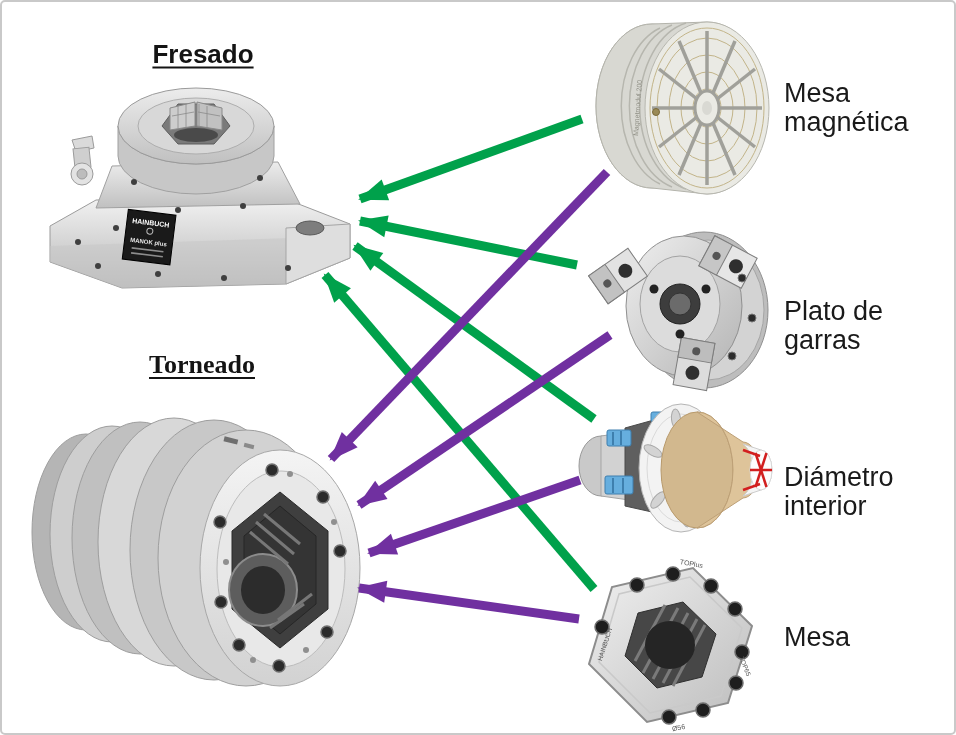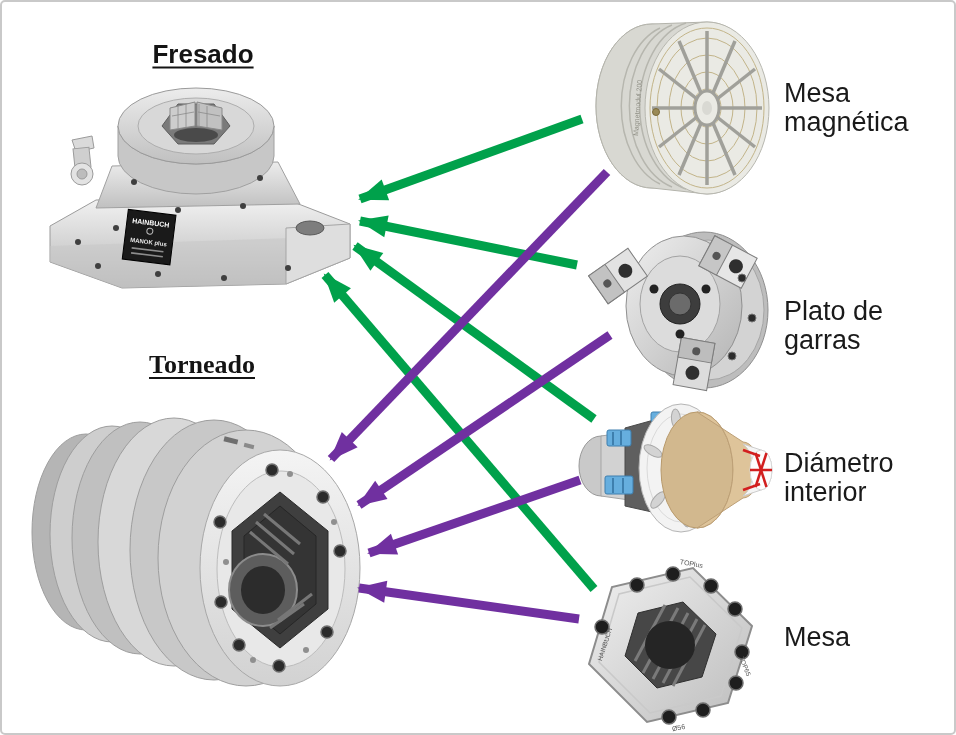--- a/index.html
+++ b/index.html
@@ -18,21 +18,21 @@
   }
   .item-label{
     position:absolute;transform:translate(-50%,-50%);
     width:136px;text-align:left;
     font-size:27px;line-height:29px;color:#1a1a1a;z-index:3;
   }
   #fresado-label{left:201px;top:52px;}
   #torneado-label{left:200px;top:363px;font-family:Liberation Serif, serif;}
   #lbl-mesa{left:850px;top:106px;}
   #lbl-plato{left:850px;top:312px;margin-top:12px;}
-  #lbl-diametro{left:850px;top:476px;}
+  #lbl-diametro{left:850px;top:490px;}
   #lbl-pinza{left:850px;top:635px;}
   #fig-fresado{left:36px;top:76px;}
   #fig-torneado{left:26px;top:380px;}
   #fig-mesa{left:592px;top:14px;}
   #fig-plato{left:578px;top:218px;}
   #fig-diametro{left:561px;top:390px;}
   #fig-pinza{left:571px;top:551px;}
   #arrow-layer{left:0;top:0;z-index:5;pointer-events:none;}
   svg text{font-family:"Liberation Sans",sans-serif;}
 </style>

